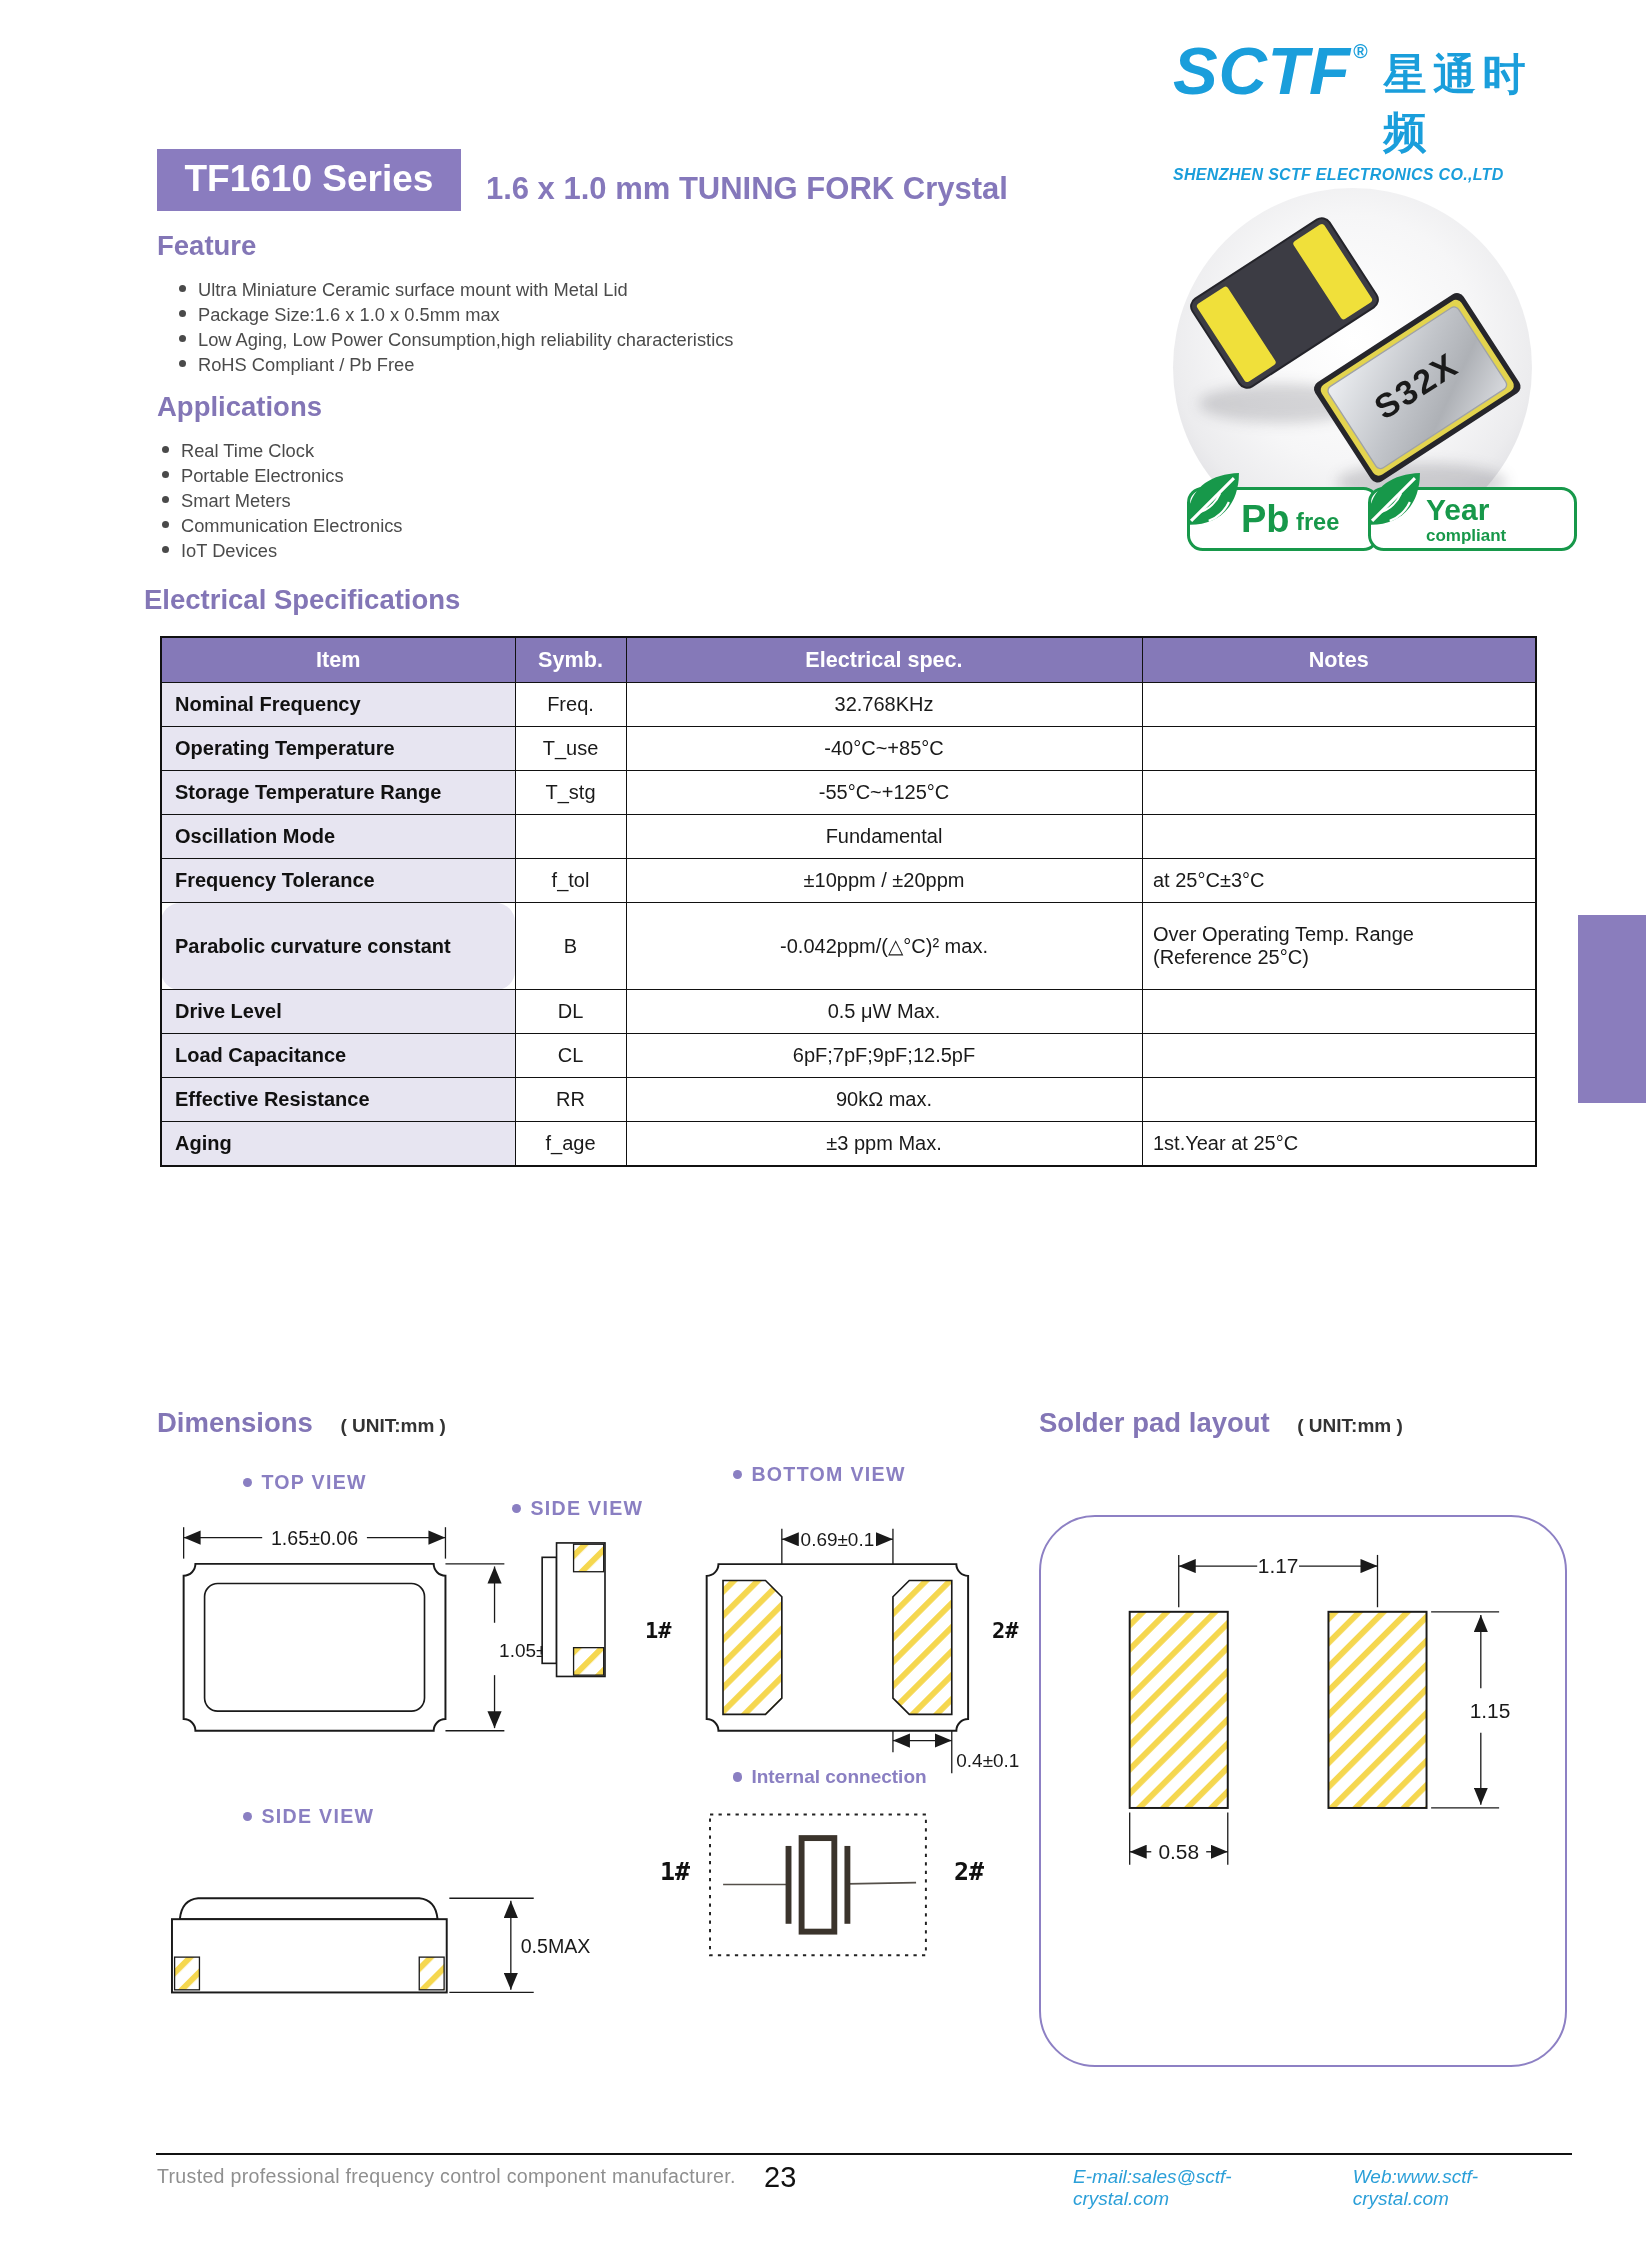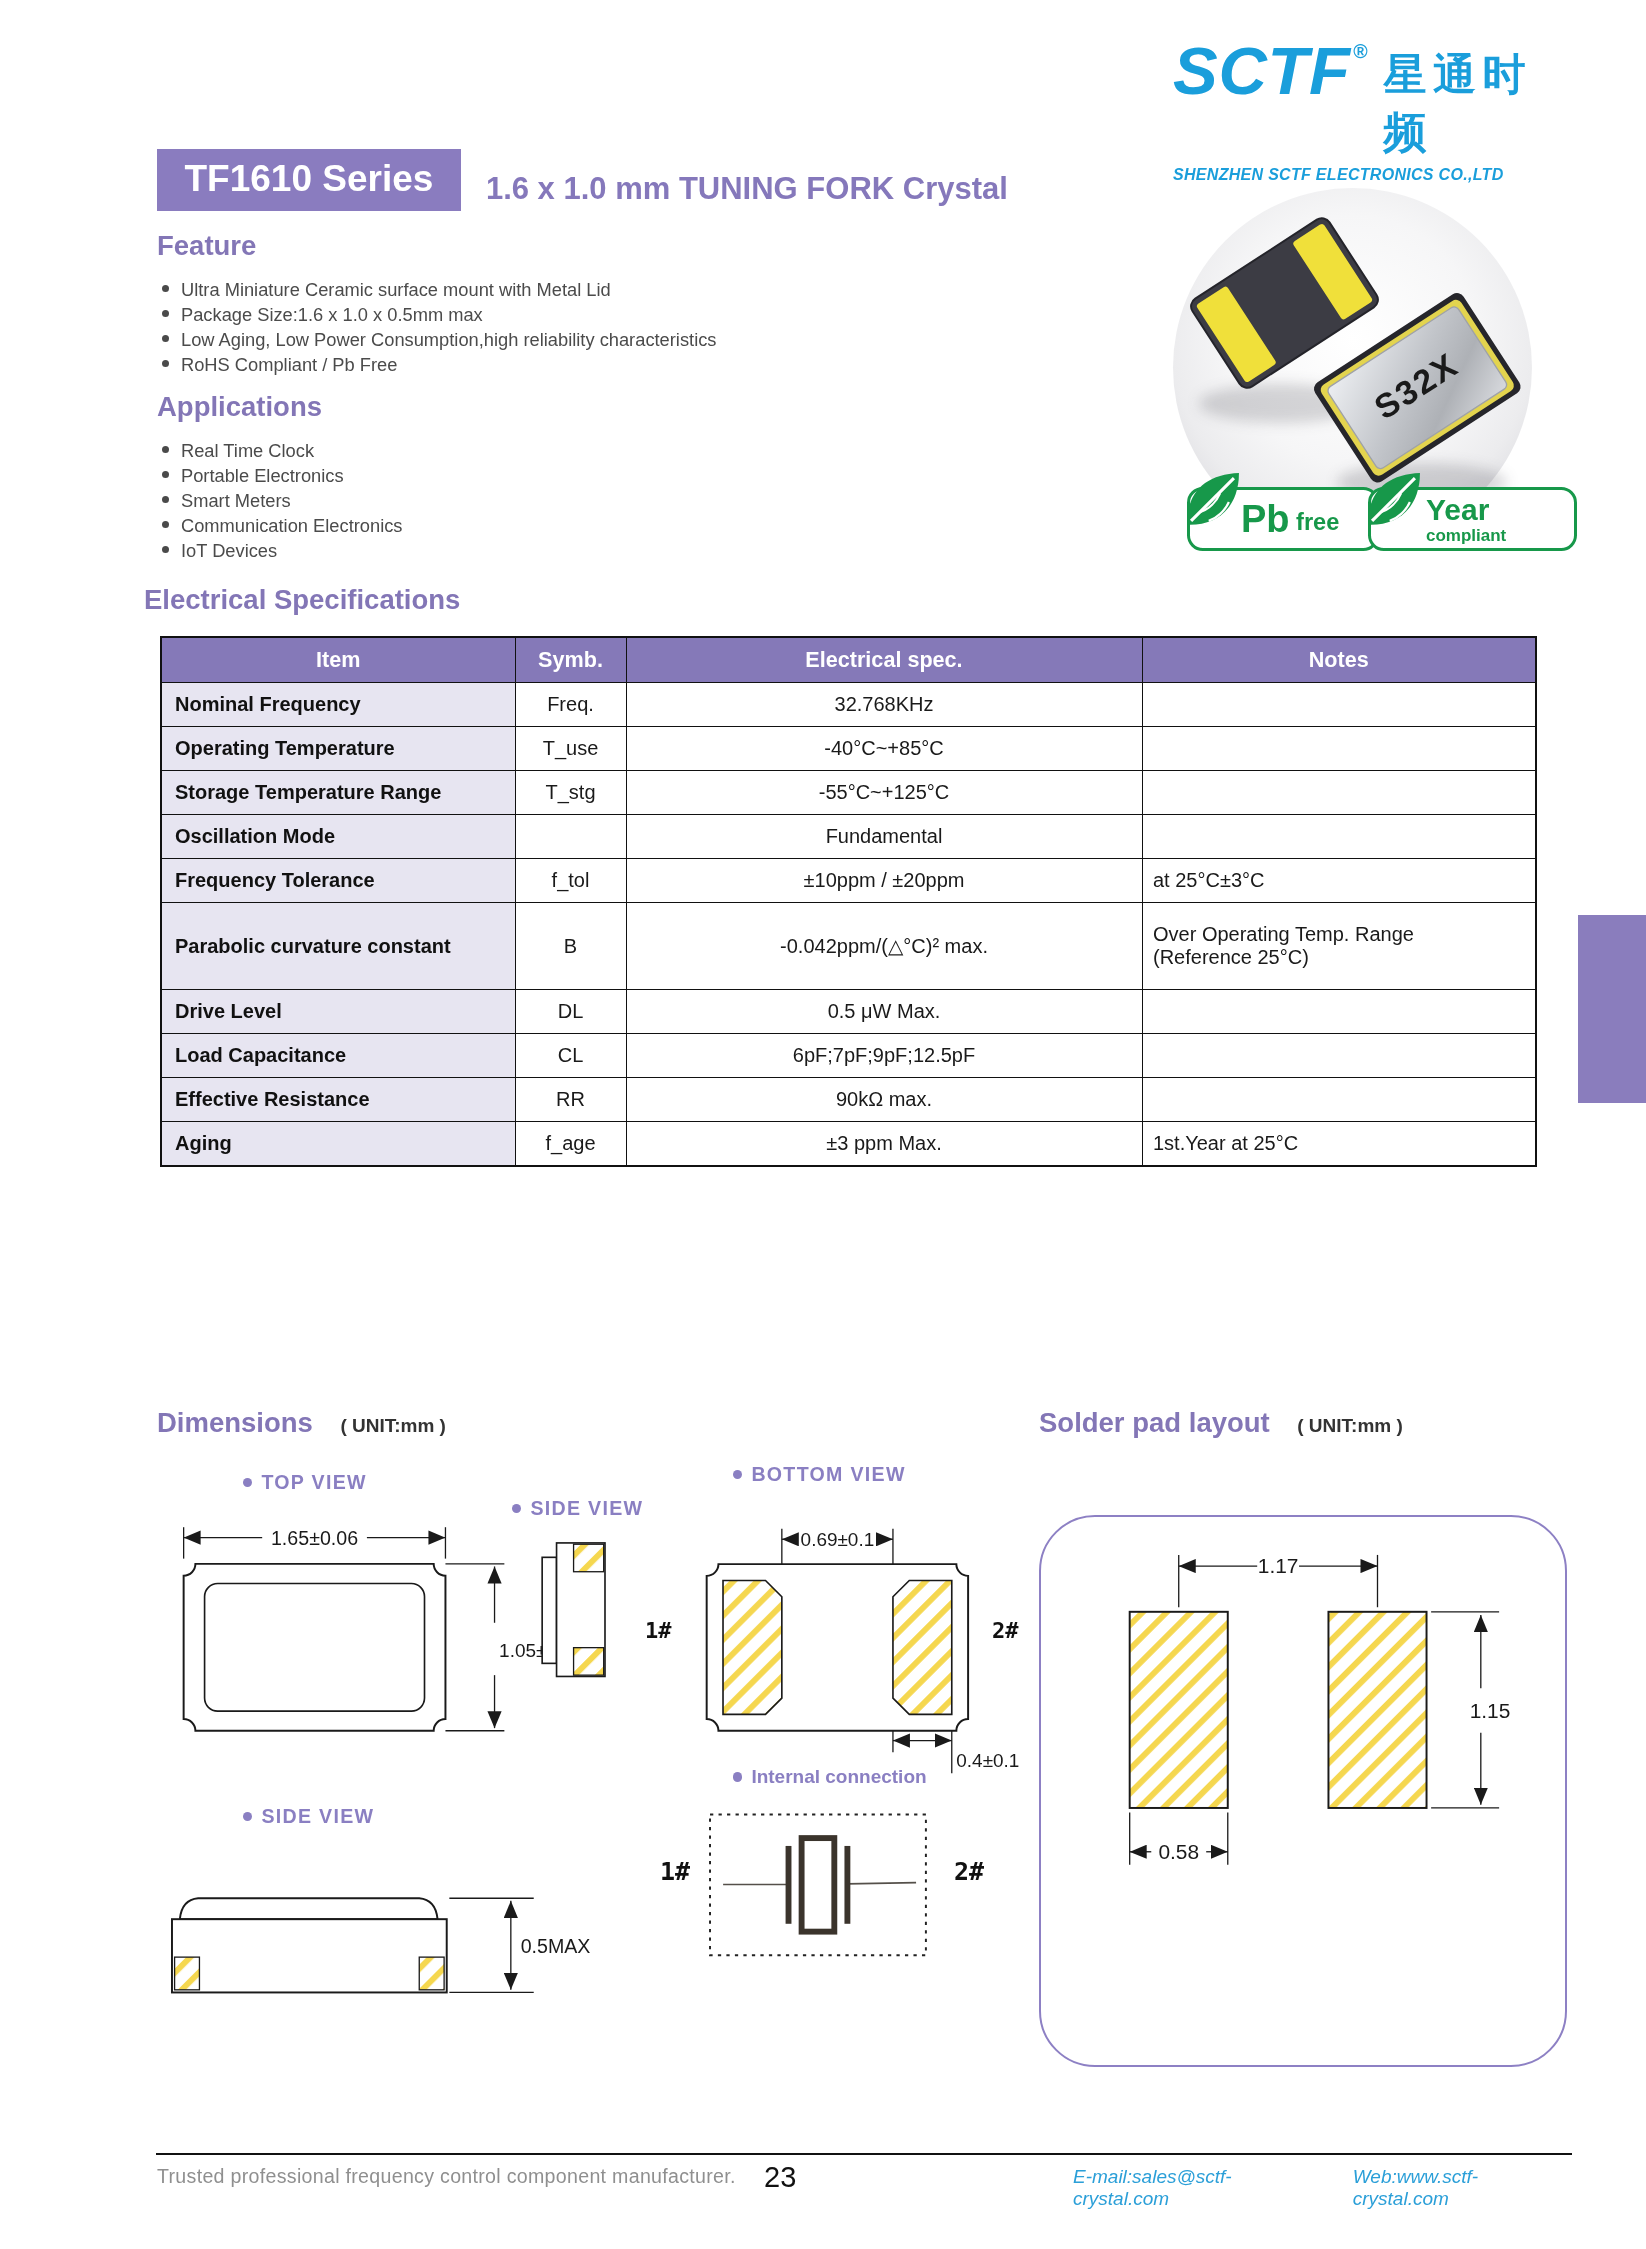--- a/index.html
+++ b/index.html
@@ -101,21 +101,21 @@
     </div>
     <div class="logo-company">SHENZHEN SCTF ELECTRONICS CO.,LTD</div>
   </div>
 
   <div id="title-row" class="abs">
     <div id="series-box">TF1610 Series</div>
     <div id="subtitle">1.6 x 1.0 mm TUNING FORK Crystal</div>
   </div>
 
   <div class="abs sec-h" style="left:157px;top:230px;">Feature</div>
-  <ul class="abs blist" style="left:162px;top:280px;">
+  <ul class="abs blist" style="left:179px;top:280px;">
     <li>
         <span class="dot"></span>
         <span class="btext">Ultra Miniature Ceramic surface mount with Metal Lid</span>
       </li>
     <li>
         <span class="dot"></span>
         <span class="btext">Package Size:1.6 x 1.0 x 0.5mm max</span>
       </li>
     <li>
         <span class="dot"></span>
@@ -232,21 +232,21 @@
           <td class="c-spec">Fundamental</td>
           <td class="c-notes"></td>
         </tr>
     <tr class="r">
           <td class="c-item">Frequency Tolerance</td>
           <td class="c-symb">f_tol</td>
           <td class="c-spec">±10ppm / ±20ppm</td>
           <td class="c-notes">at 25°C±3°C</td>
         </tr>
     <tr class="r-tall">
-          <td class="c-item" style="width:236px;">Parabolic curvature constant</td>
+          <td class="c-item" style="width:236px;border-radius:19px;">Parabolic curvature constant</td>
           <td class="c-symb">B</td>
           <td class="c-spec">-0.042ppm/(△°C)² max.</td>
           <td class="c-notes" style="padding-right:98px;">Over Operating Temp. Range (Reference 25°C)</td>
         </tr>
     <tr class="r">
           <td class="c-item">Drive Level</td>
           <td class="c-symb">DL</td>
           <td class="c-spec">0.5 μW Max.</td>
           <td class="c-notes"></td>
         </tr>

